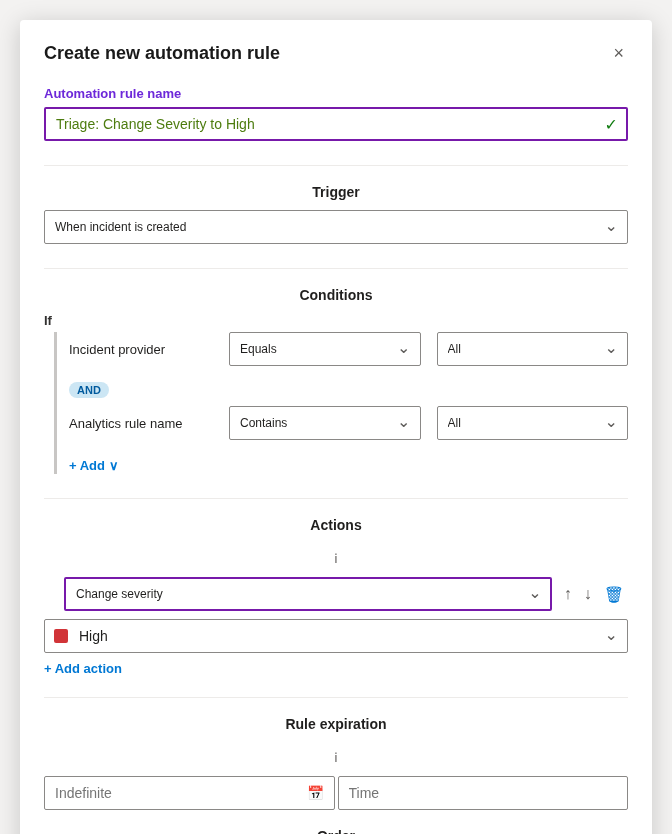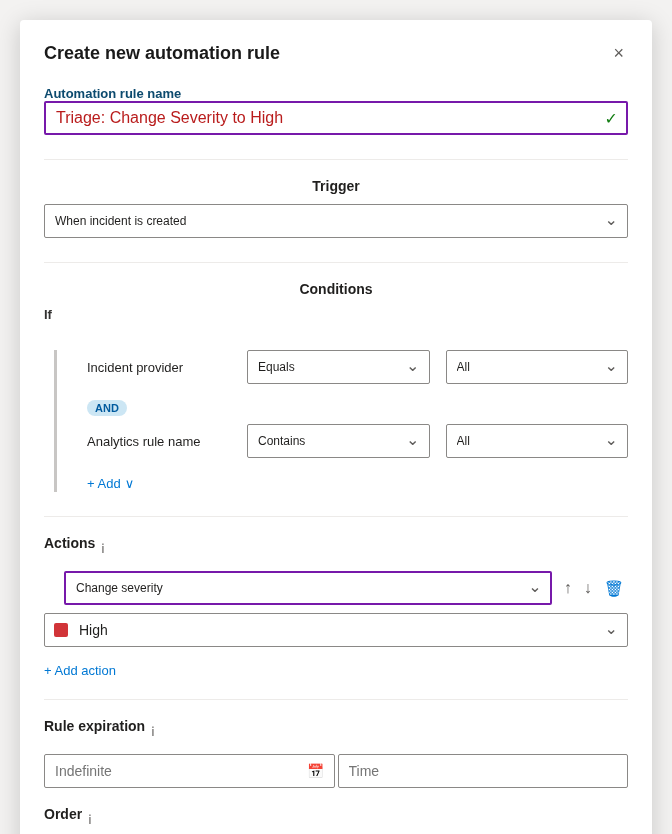--- a/index.html
+++ b/index.html
@@ -42,29 +42,30 @@
       color: #605e5c;
       padding: 4px;
       line-height: 1;
     }
     .section {
       margin-bottom: 18px;
     }
     .field-label {
       font-size: 13px;
       font-weight: 600;
-      color: #0c4a6e;
+      color: #6d28d9;
+      margin-bottom: 6px;
     }
     .input-field {
       width: 100%;
       border: 1px solid #8a8886;
       border-radius: 2px;
       padding: 6px 10px;
-      font-size: 16px;
-      color: #b91c1c;
+      font-size: 14px;
+      color: #4d7c0f;
       outline: none;
       height: 34px;
     }
     .input-name {
       border-color: #7719aa;
       border-width: 2px;
     }
     .input-name-wrap {
       position: relative;
     }
@@ -113,28 +114,28 @@
       position: absolute;
       right: 10px;
       top: 50%;
       transform: translateY(-60%);
       font-size: 16px;
       color: #605e5c;
       pointer-events: none;
     }
     .conditions-block {
       border-left: 3px solid #c8c6c4;
-      padding-left: 30px;
+      padding-left: 12px;
       margin-left: 10px;
     }
     .if-label {
       font-size: 13px;
       font-weight: 600;
       color: #323130;
-      margin-bottom: 28px;
+      margin-bottom: 4px;
     }
     .condition-row {
       display: flex;
       align-items: center;
       margin-bottom: 10px;
       gap: 10px;
     }
     .condition-name {
       font-size: 13px;
       color: #201f1e;
@@ -164,29 +165,31 @@
       color: #0078d4;
       font-size: 13px;
       cursor: pointer;
       background: none;
       border: none;
       padding: 0;
       display: inline-flex;
       align-items: center;
       gap: 4px;
       margin-top: 8px;
+      font-weight: bold;
     }
     .actions-section {
       margin-bottom: 14px;
     }
     .actions-label-row {
       display: flex;
       align-items: center;
       gap: 6px;
       margin-bottom: 10px;
+      flex-direction: column;
     }
     .info-icon {
       color: #605e5c;
       font-size: 13px;
       cursor: help;
     }
     .action-row {
       display: flex;
       align-items: center;
       gap: 8px;
@@ -213,21 +216,20 @@
       color: #605e5c;
       padding: 2px 4px;
     }
     .delete-icon-btn {
       color: #0078d4;
       font-size: 16px;
     }
     .severity-row {
       display: flex;
       align-items: flex-start;
-      margin-bottom: 8px;
     }
     .severity-select-wrap {
       flex: 1;
       position: relative;
       display: inline-block;
       width: 100%;
     }
     .severity-select-wrap::after {
       content: '⌄';
       position: absolute;

